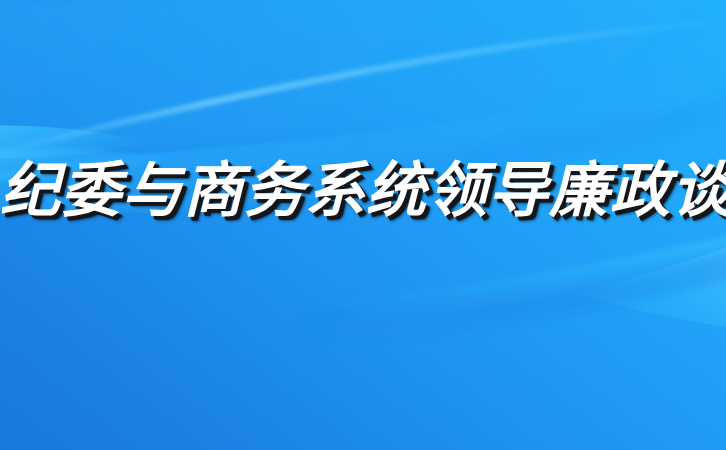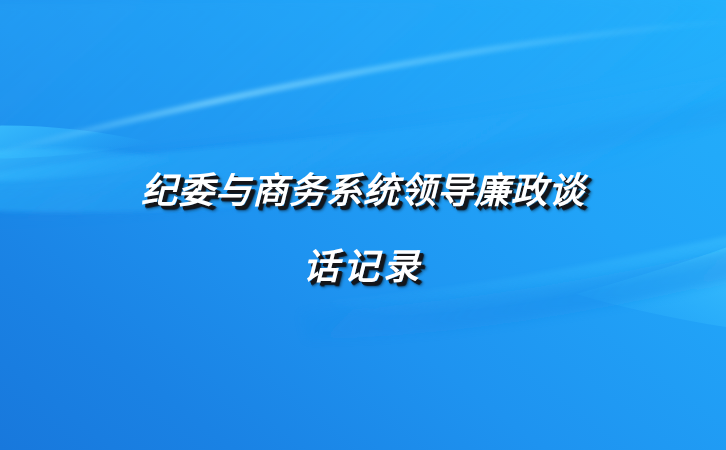--- a/index.html
+++ b/index.html
@@ -53,21 +53,21 @@
     text-align: center;
     z-index: 10;
   }
 
   .title-line {
     display: block;
     color: #ffffff;
     font-family: "DejaVu Serif", "Liberation Serif", serif;
     font-weight: bold;
     font-style: italic;
-    font-size: 36px;
+    font-size: 60px;
     line-height: 76px;
     letter-spacing: 1px;
     white-space: nowrap;
     text-shadow:
        3px 3px 0 #15161a,
        4px 4px 1px rgba(10,12,16,0.85),
        5px 5px 3px rgba(8,10,14,0.45);
   }
 
   .title-line--second {
@@ -159,16 +159,15 @@
         <path d="M 300,312 C 430,306 570,286 746,246 L 746,276
                  C 576,318 440,336 306,340 Z" fill="url(#gShadowBand)" opacity="0.75" filter="url(#softBlurBig)"></path>
         <path d="M -20,196 C 120,192 280,178 440,152 C 560,132 660,112 746,94
                  L 746,118 C 660,138 560,158 442,178 C 282,206 120,220 -20,224 Z" fill="url(#gShadowBand)" opacity="0.30" filter="url(#softBlurBig)"></path>
       </g>
     </svg>
   </div>
 
   <div class="title-block">
     <span class="title-line">纪委与商务系统领导廉政谈</span>
-    <span class="title-line title-line--second">话记录</span>
   </div>
 
 </div>
 
 </body></html>

